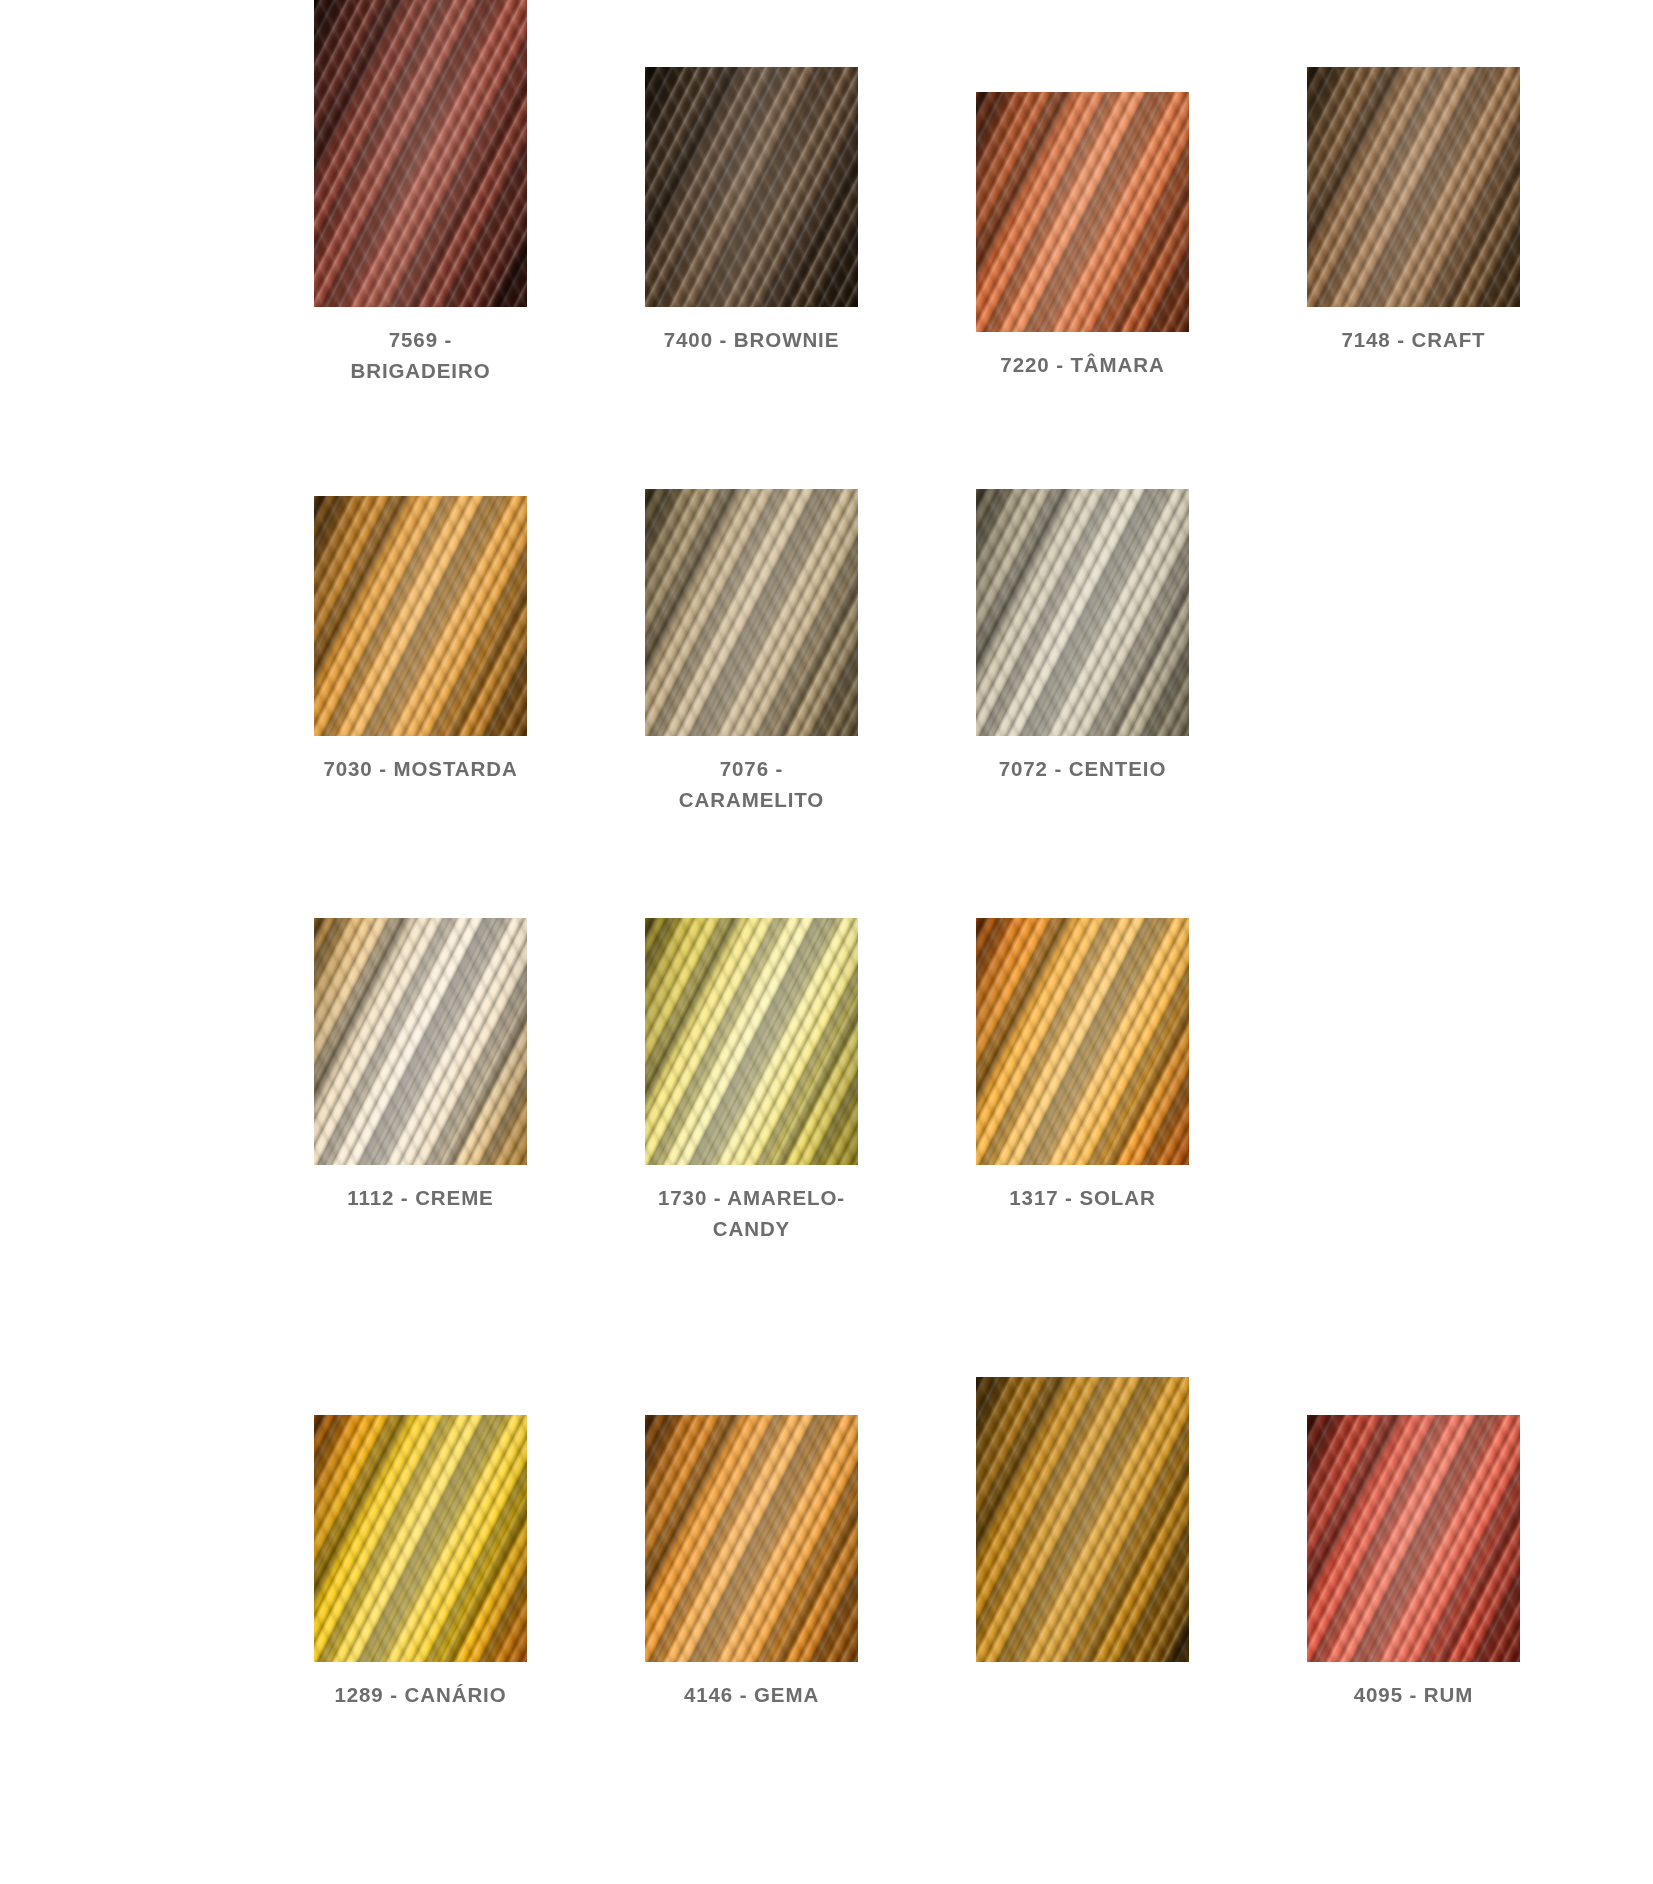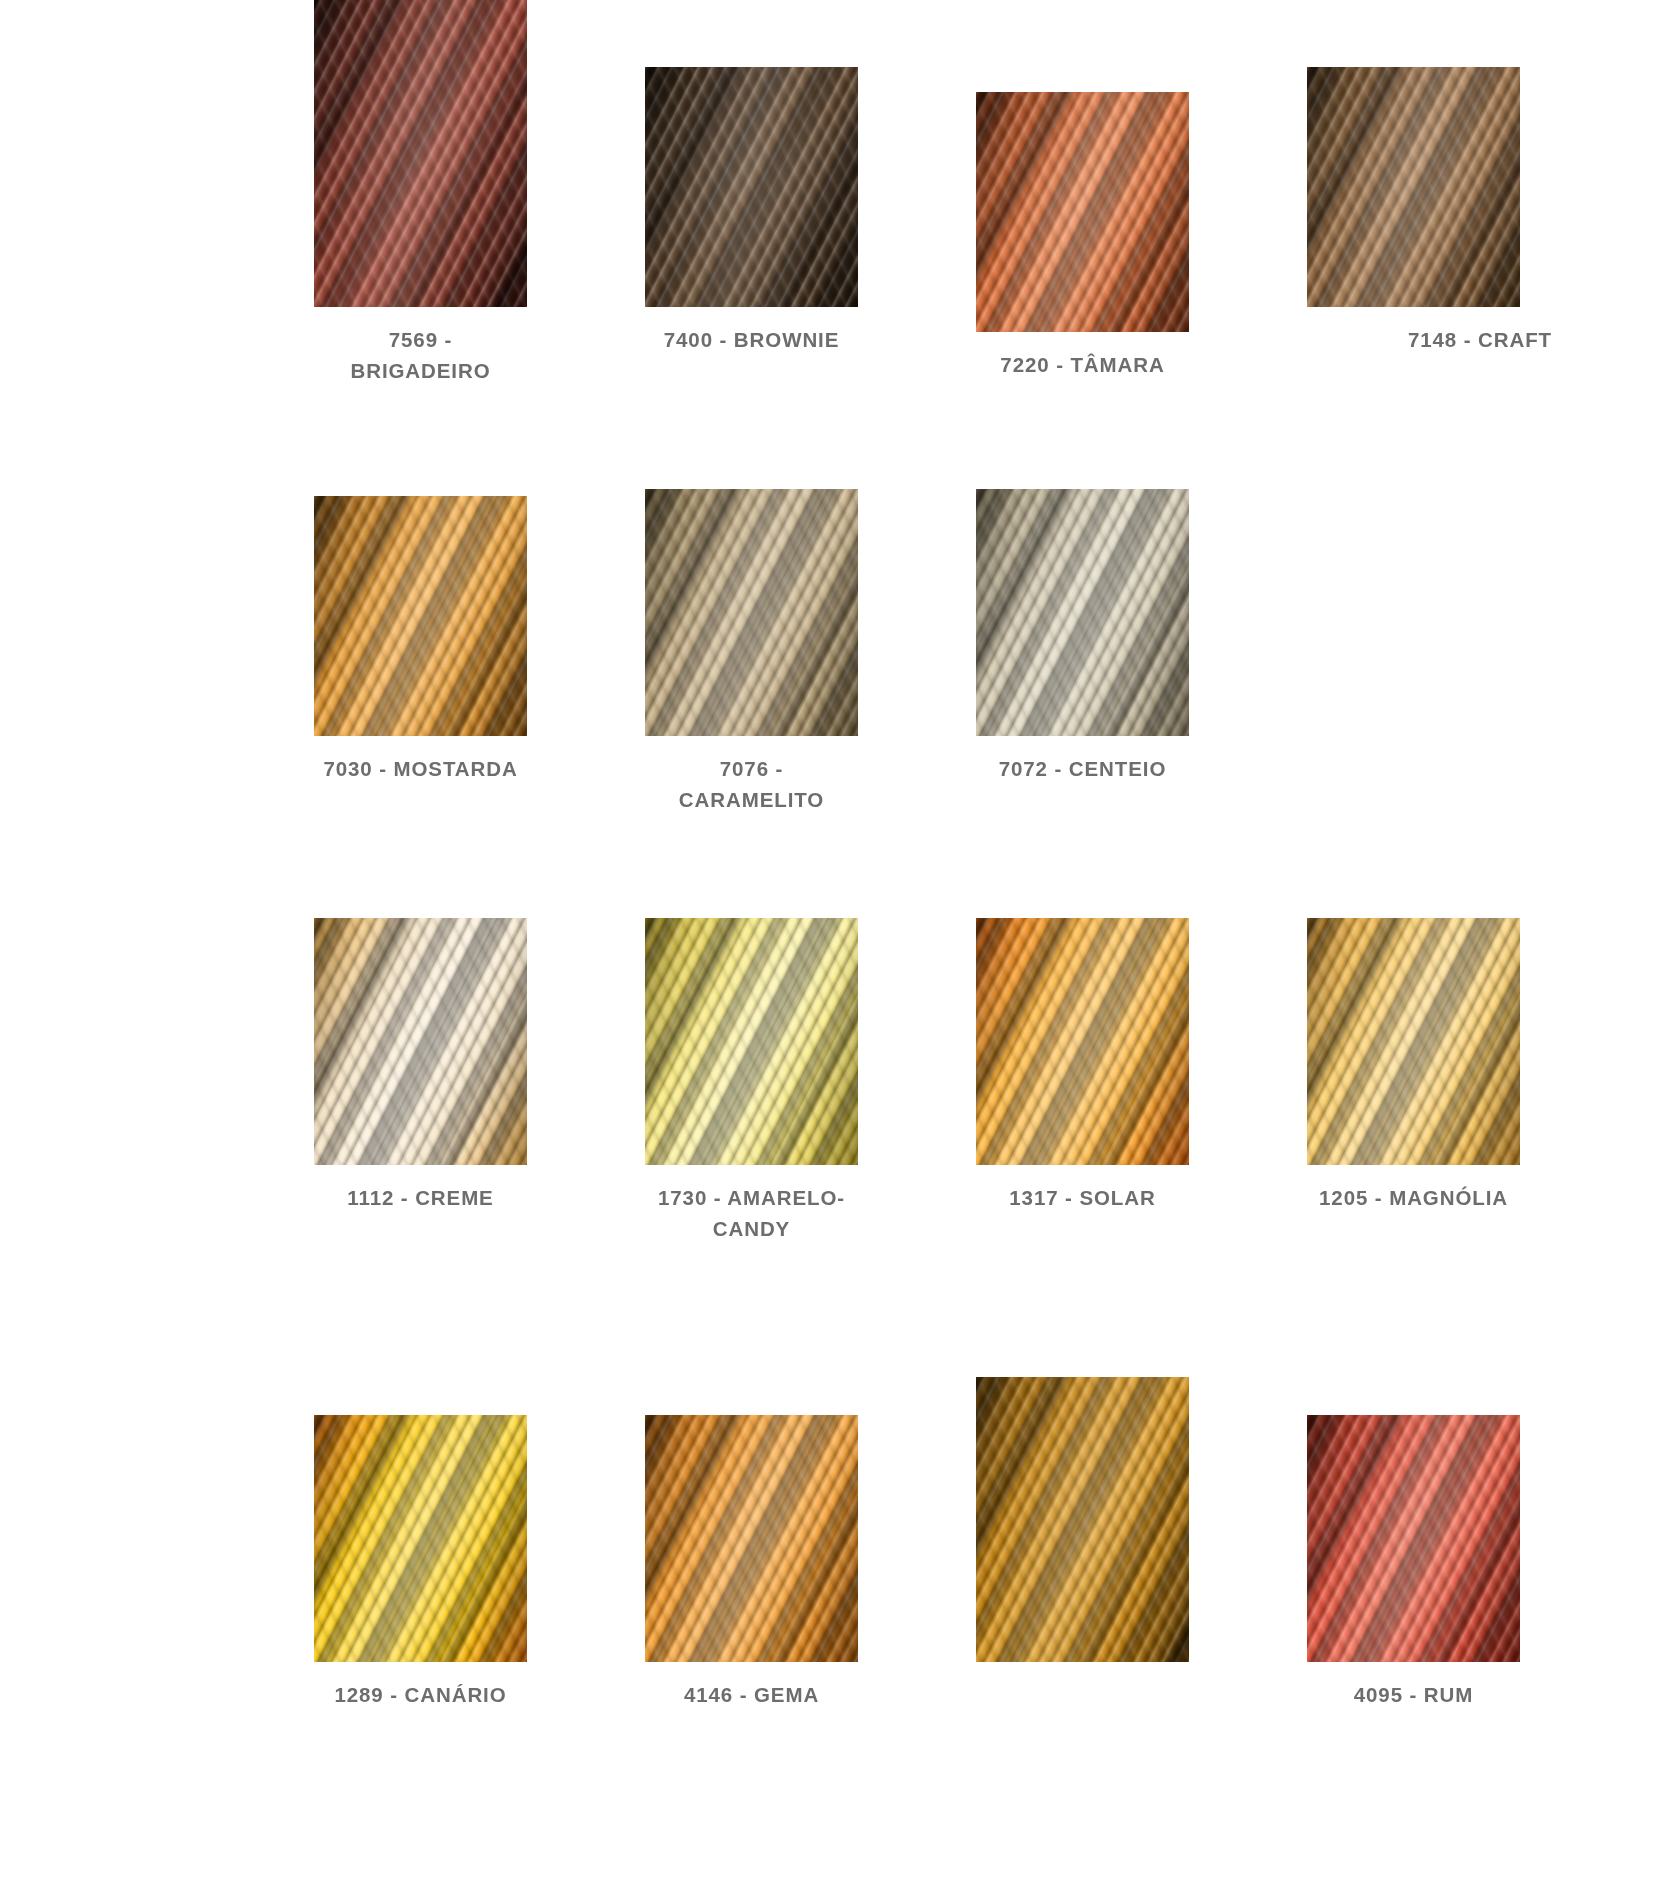--- a/index.html
+++ b/index.html
@@ -188,21 +188,21 @@
         <div class="swatch-wrap">
           <div class="swatch" style="height: 240px; background: rgb(141, 98, 57);">
             <div class="thread-base" style="background: linear-gradient(117deg, rgb(77, 52, 23) 0%, rgb(141, 98, 57) 30%, rgb(173, 128, 85) 52%, rgb(141, 98, 57) 74%, rgb(77, 52, 23) 100%);"></div>
             <div class="thread-a"></div>
             <div class="thread-b"></div>
             <div class="thread-c"></div>
             <div class="thread-d"></div>
             <div class="shade"></div>
           </div>
         </div>
-        <div class="swatch-label" style="white-space: nowrap; text-align: right;">7148 - CRAFT</div>
+        <div class="swatch-label" style="white-space: nowrap;">7148 - CRAFT</div>
       </div>
     </div>
     <div class="grid-row" style="height: 457px;">
       <div class="grid-cell" style="padding-top: 35px;">
         <div class="swatch-wrap">
           <div class="swatch" style="height: 240px; background: rgb(227, 149, 41);">
             <div class="thread-base" style="background: linear-gradient(117deg, rgb(139, 84, 16) 0%, rgb(227, 149, 41) 30%, rgb(247, 180, 85) 52%, rgb(227, 149, 41) 74%, rgb(139, 84, 16) 100%);"></div>
             <div class="thread-a"></div>
             <div class="thread-b"></div>
             <div class="thread-c"></div>
@@ -272,33 +272,20 @@
             <div class="thread-base" style="background: linear-gradient(117deg, rgb(224, 99, 10) 0%, rgb(252, 174, 47) 30%, rgb(254, 203, 108) 52%, rgb(252, 174, 47) 74%, rgb(224, 99, 10) 100%);"></div>
             <div class="thread-a"></div>
             <div class="thread-b"></div>
             <div class="thread-c"></div>
             <div class="thread-d"></div>
             <div class="shade"></div>
           </div>
         </div>
         <div class="swatch-label" style="white-space: nowrap;">1317 - SOLAR</div>
       </div>
-      <div class="grid-cell" style="padding-top: 0px;">
-        <div class="swatch-wrap">
-          <div class="swatch" style="height: 247px; background: rgb(249, 200, 92);">
-            <div class="thread-base" style="background: linear-gradient(117deg, rgb(213, 147, 42) 0%, rgb(249, 200, 92) 30%, rgb(253, 223, 151) 52%, rgb(249, 200, 92) 74%, rgb(213, 147, 42) 100%);"></div>
-            <div class="thread-a"></div>
-            <div class="thread-b"></div>
-            <div class="thread-c"></div>
-            <div class="thread-d"></div>
-            <div class="shade"></div>
-          </div>
-        </div>
-        <div class="swatch-label" style="white-space: nowrap;">1205 - MAGNÓLIA</div>
-      </div>
     </div>
     <div class="grid-row" style="height: 498px;">
       <div class="grid-cell" style="padding-top: 38px;">
         <div class="swatch-wrap">
           <div class="swatch" style="height: 247px; background: rgb(253, 203, 9);">
             <div class="thread-base" style="background: linear-gradient(117deg, rgb(224, 110, 6) 0%, rgb(253, 203, 9) 30%, rgb(255, 227, 94) 52%, rgb(253, 203, 9) 74%, rgb(224, 110, 6) 100%);"></div>
             <div class="thread-a"></div>
             <div class="thread-b"></div>
             <div class="thread-c"></div>
             <div class="thread-d"></div>

